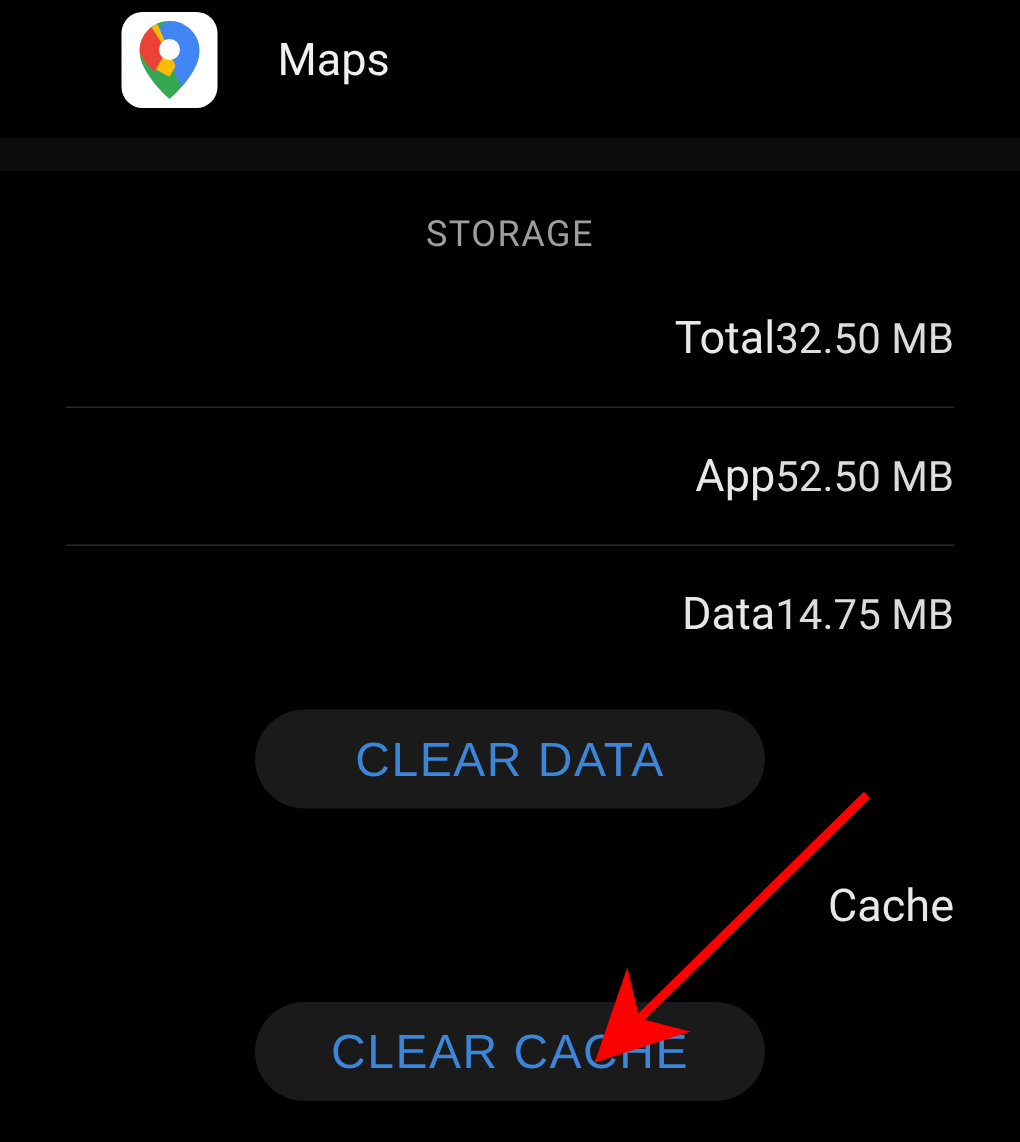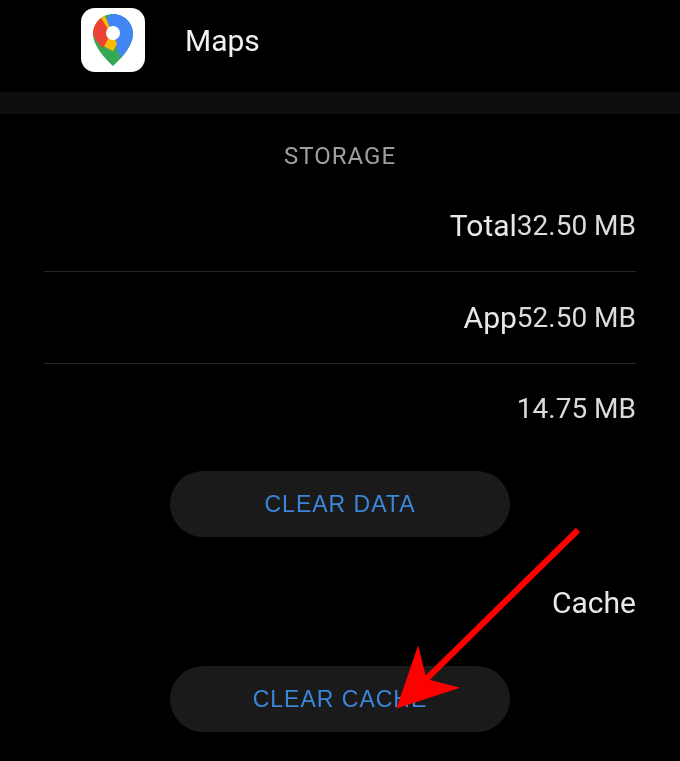--- a/index.html
+++ b/index.html
@@ -87,21 +87,21 @@
     justify-content: center;
     padding: 18px 0 8px 0;
   }
   .pill-btn {
     background: #1a1a1a;
     color: #3b86d9;
     border: none;
     border-radius: 40px;
     height: 66px;
     min-width: 340px;
-    font-size: 23px;
+    font-size: 32px;
     font-weight: 500;
     letter-spacing: 1px;
     cursor: pointer;
   }
   .arrow {
     position: absolute;
     pointer-events: none;
   }
 </style>
 </head>
@@ -135,20 +135,21 @@
   </div>
   <div class="hr"></div>
 
   <div class="row">
     <div class="row-label">App</div>
     <div class="row-value">52.50 MB</div>
   </div>
   <div class="hr"></div>
 
   <div class="row">
+    <div class="row-label">Data</div>
     <div class="row-value">14.75 MB</div>
   </div>
 
   <div class="btn-wrap">
     <button class="pill-btn">CLEAR DATA</button>
   </div>
 
   <div class="row" style="padding-top:40px;">
     <div class="row-label">Cache</div>
   </div>

